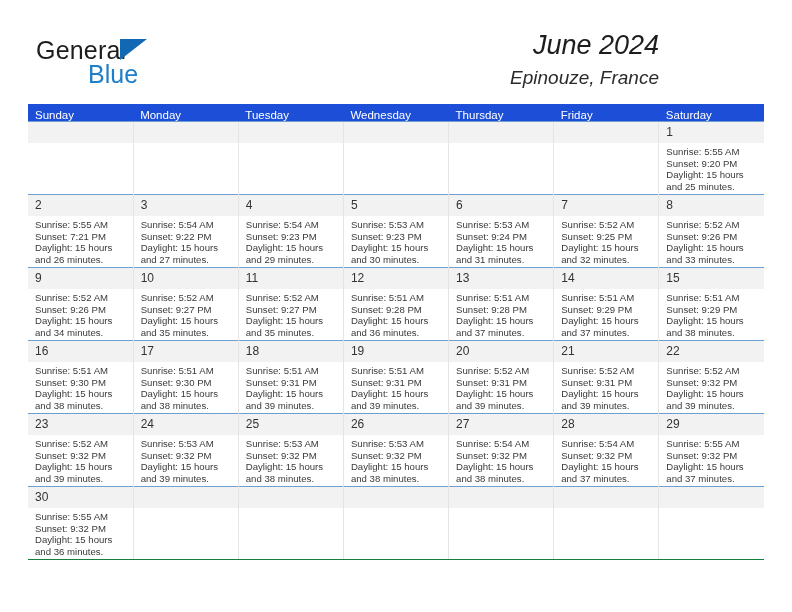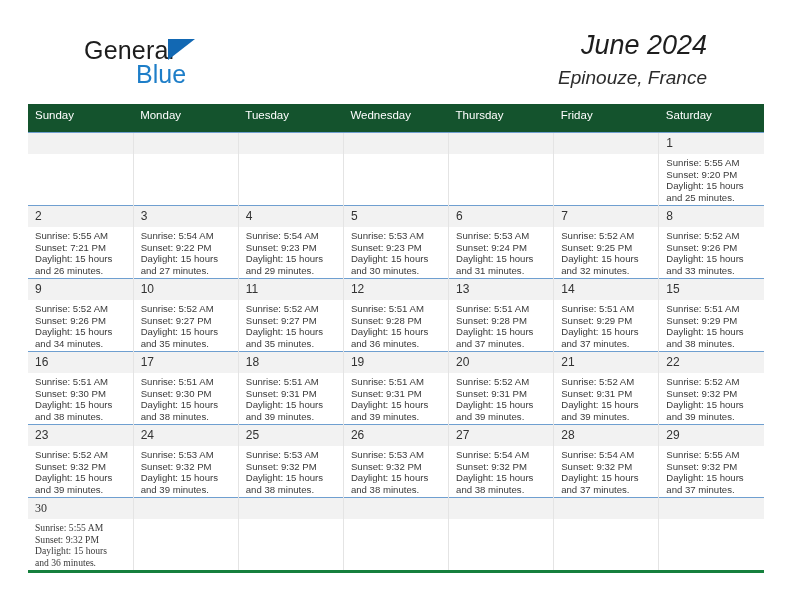--- a/index.html
+++ b/index.html
@@ -21,21 +21,20 @@
     box-sizing: border-box;
   }
 
   
   .top-bar {
     position: absolute;
     left: 0;
     top: 0;
     width: 695px;
     height: 104px;
-    margin-left: 48px;
   }
   .brand {
     position: absolute;
     left: 36px;
     top: 36px;
     width: 240px;
     height: 56px;
   }
   .brand-general {
     position: absolute;
@@ -90,43 +89,42 @@
   
   .calendar {
     position: absolute;
     left: 28px;
     top: 104px;
     width: 736px;
     border-collapse: collapse;
     table-layout: fixed;
   }
   .calendar th {
-    background: #14532d;
+    background: #1d4ed8;
     color: #ffffff;
     font-size: 11.5px;
     font-weight: normal;
     text-align: left;
-    padding: 5px 0 11px 7px;
+    padding: 5px 0 0 7px;
     height: 12px;
     border: none;
   }
   .calendar td {
     vertical-align: top;
     padding: 0;
     border-left: 1px solid #e4e4e4;
     border-top: 1px solid #6f9fd0;
     height: 72px;
     background: #ffffff;
   }
   .calendar td:first-child {
     border-left: none;
   }
   .calendar tr:last-child td {
-    border-bottom: 3px solid #15803d;
-    font-family: Liberation Serif, serif;
+    border-bottom: 1px solid #15803d;
   }
   .daynum {
     display: block;
     background: #f2f2f2;
     font-size: 12px;
     color: #333333;
     padding: 3px 0 3px 7px;
     height: 15px;
     line-height: 15px;
   }

